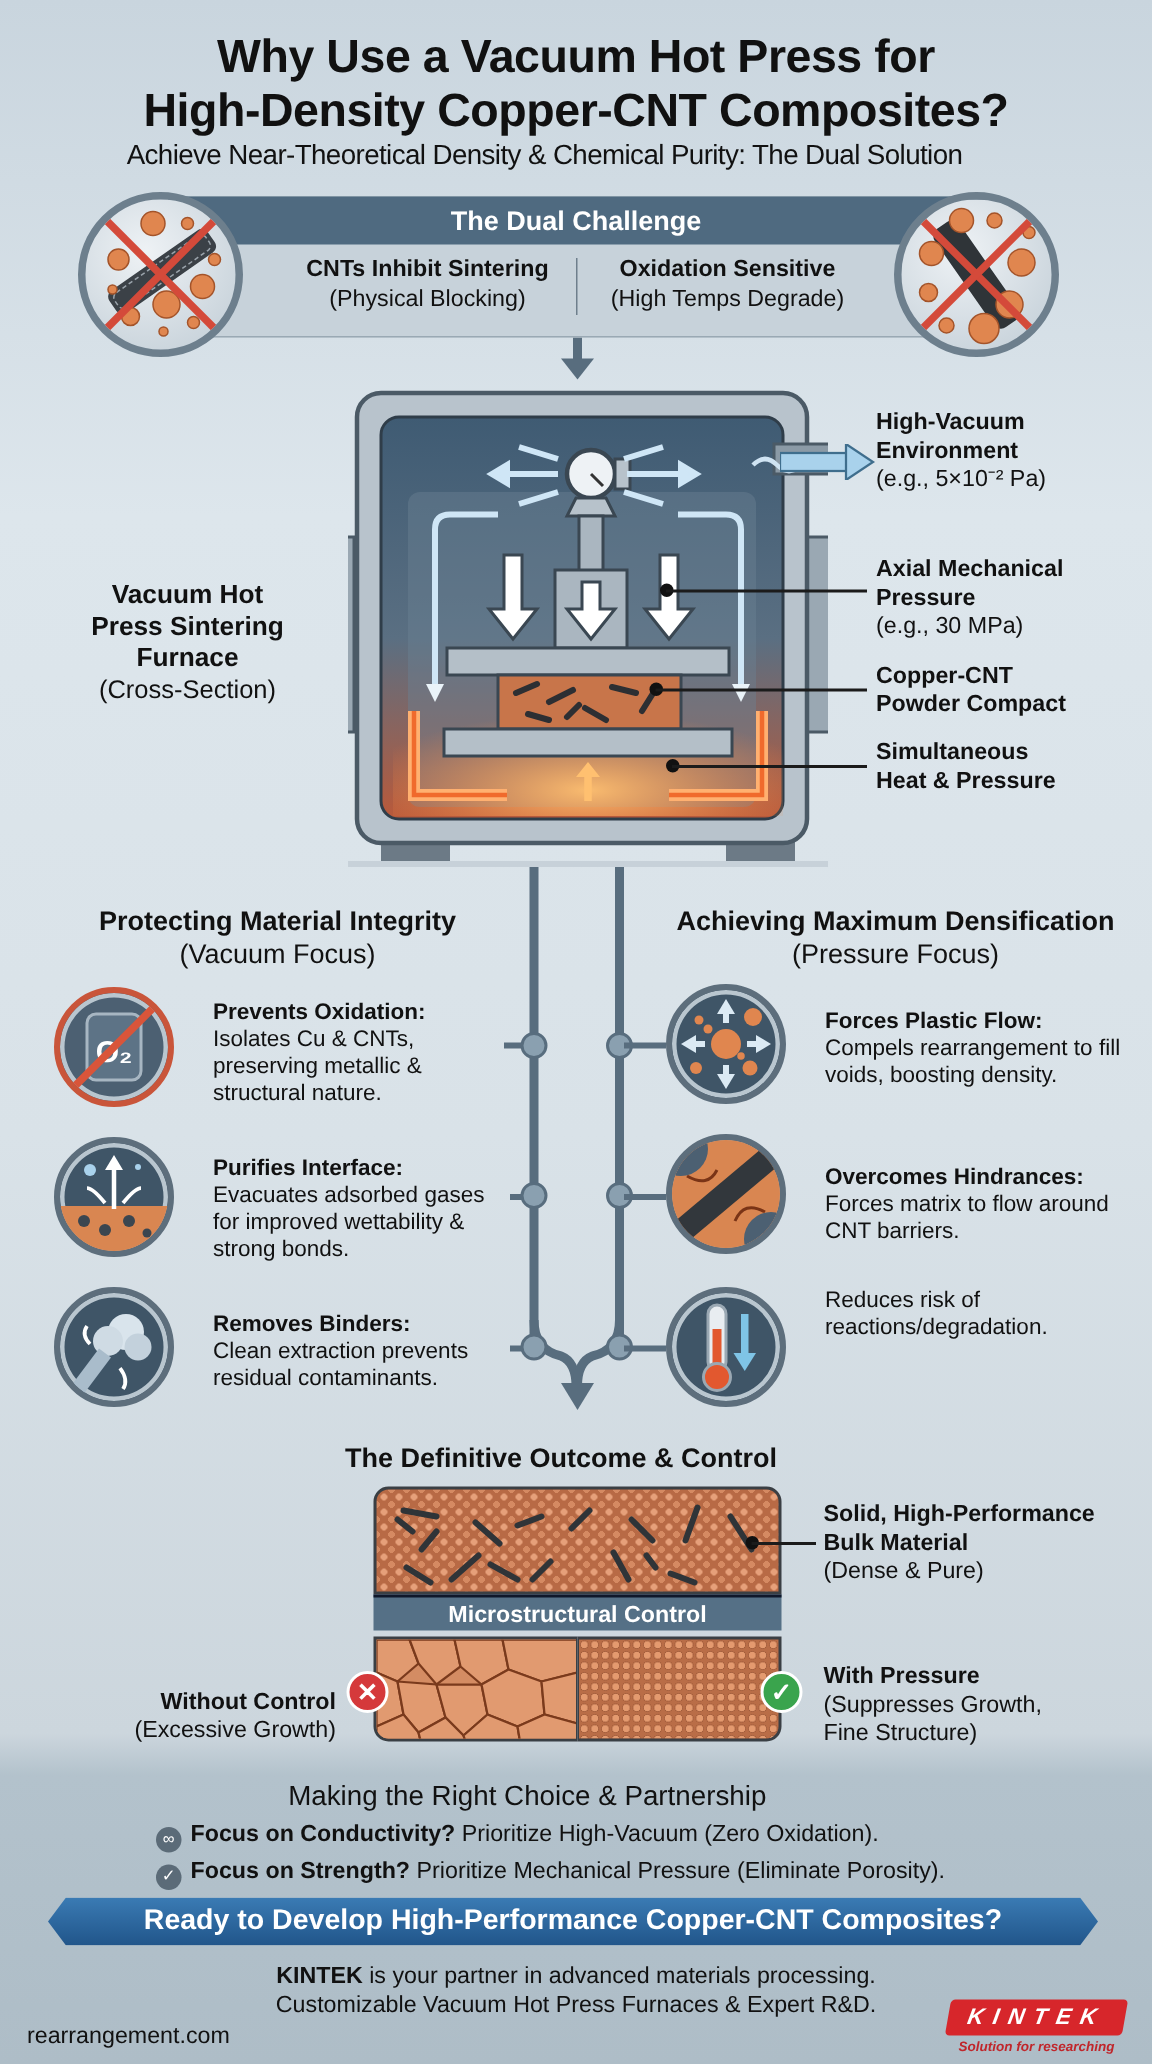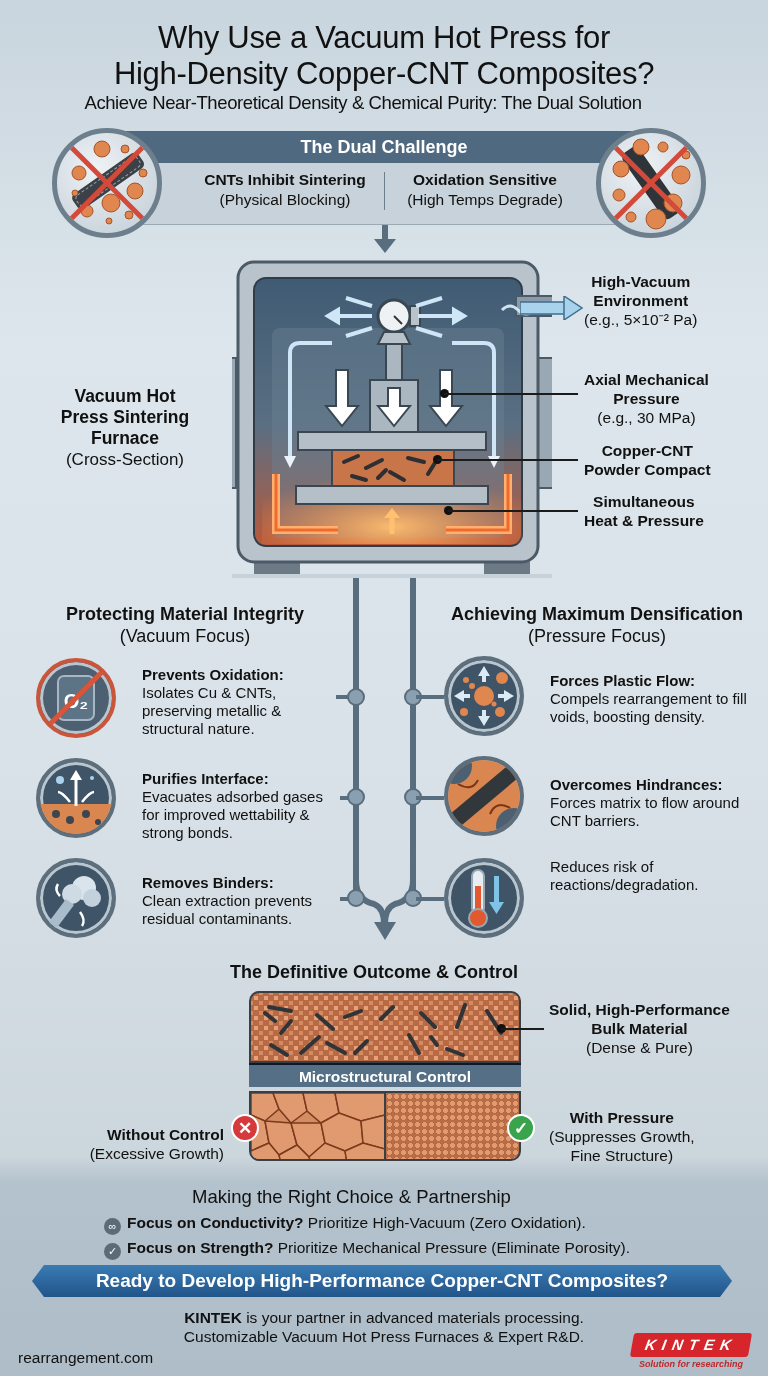--- a/index.html
+++ b/index.html
@@ -8,34 +8,34 @@
     font-family: "Liberation Sans", sans-serif;
     color: #111;
     background: linear-gradient(180deg, #c9d5de 0%, #dde6ec 25%, #d9e2e8 55%, #ccd6dd 84%, #b3c2cc 86%, #aebdc7 100%);
     position: relative;
   }
   .abs { position: absolute; }
   .center { text-align: center; }
   .bold { font-weight: bold; }
 
   
-  #title { left: 0; width: 768px; top: 20px; font-size: 31px; line-height: 36px; font-weight: normal; text-align: center; letter-spacing: -0.3px; }
+  #title { left: 0; width: 768px; top: 20px; font-size: 31px; line-height: 36px; font-weight: bold; text-align: center; letter-spacing: -0.3px; }
   #subtitle { left: 0; width: 726px; top: 92px; font-size: 18.5px; text-align: center; letter-spacing: -0.4px; }
 
   
   #challenge-box { left: 112px; top: 131px; width: 544px; height: 94px; background: #c7d2da; border: 1px solid #9aa9b4; }
   #challenge-head { left: 112px; top: 131px; width: 544px; height: 32px; background: #4f6a80; color: #fff; font-weight: bold; font-size: 18px; line-height: 32px; text-align: center; }
   .ch-col { top: 170px; width: 230px; text-align: center; font-size: 15.5px; line-height: 20px; }
   .ch-col .t { font-weight: bold; }
   #ch-divider { left: 384px; top: 172px; width: 1px; height: 38px; background: #6e7f8c; }
   .ch-icon { top: 128px; width: 110px; height: 110px; border-radius: 50%; border: 5px solid #6d7f8d; background: radial-gradient(circle at 40% 35%, #eef2f5, #c0ccd5); overflow: hidden; }
 
   
   #furnace { left: 232px; top: 258px; width: 320px; height: 320px; }
-  .side-label { font-size: 15.5px; line-height: 19px; text-align: center; }
+  .side-label { font-size: 15.5px; line-height: 19px; }
   .side-label .t { font-weight: bold; }
   .leader { height: 2px; background: #1b1b1b; }
   .leader-dot { width: 9px; height: 9px; border-radius: 50%; background: #111; }
 
   
   .sec-head { top: 603px; width: 330px; text-align: center; font-size: 18px; line-height: 22px; }
   .sec-head .t { font-weight: bold; }
 
   
   .feat-icon { width: 80px; height: 80px; border-radius: 50%; border: 4px solid #5d6e7c; background: #3f5567; box-shadow: 0 0 0 3px #b9c6cf inset; overflow: hidden; }

